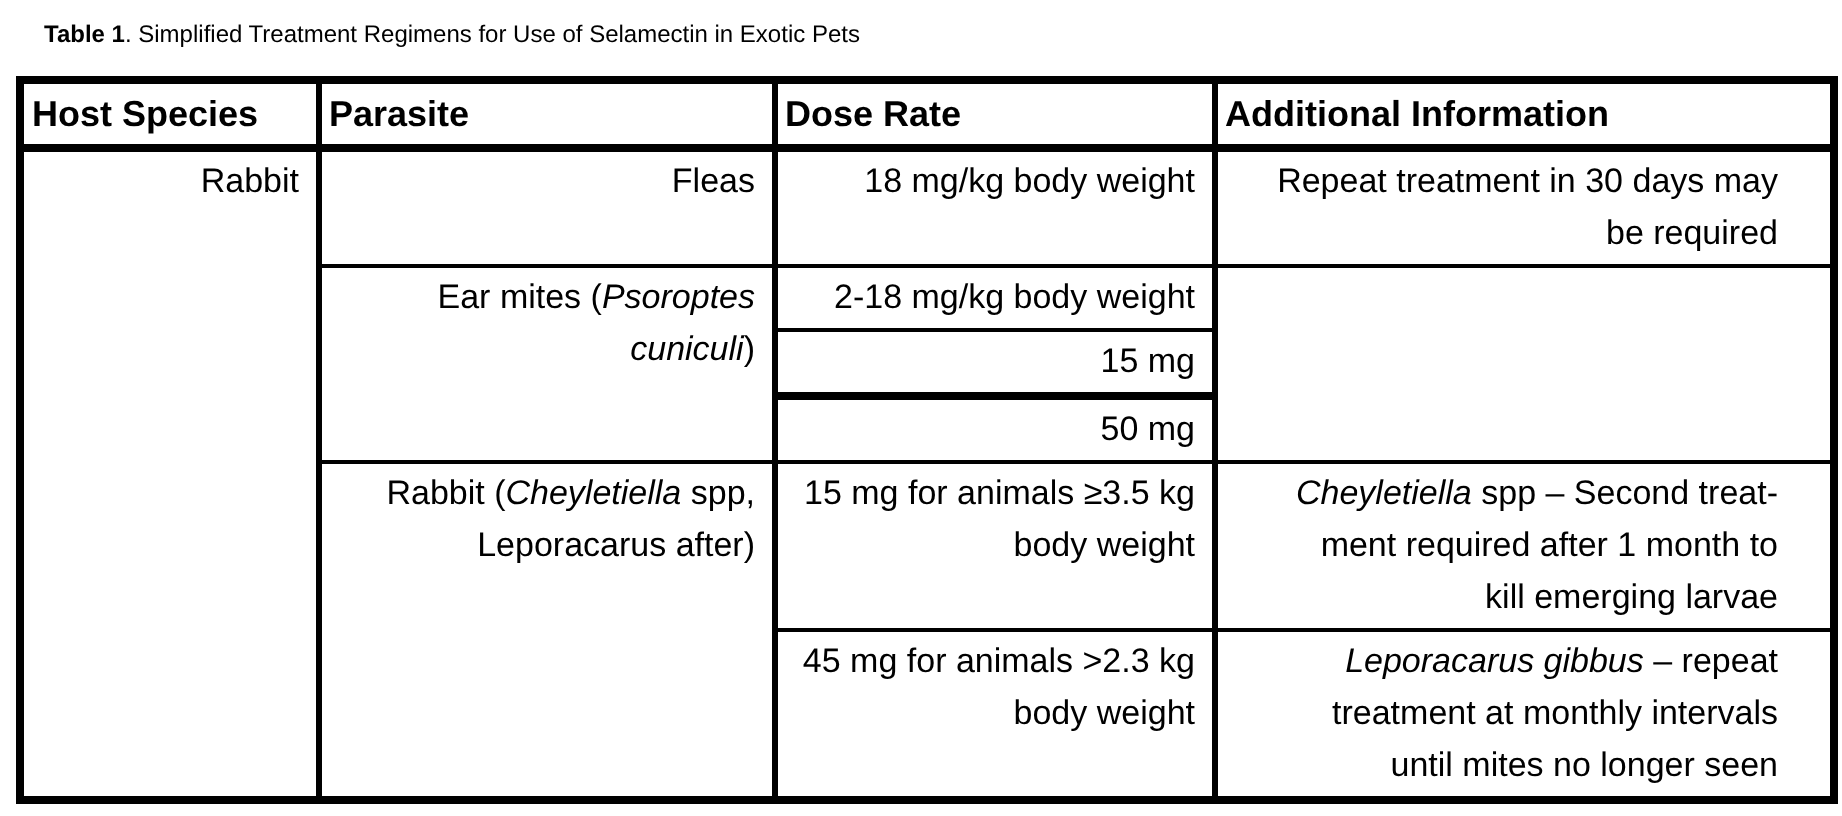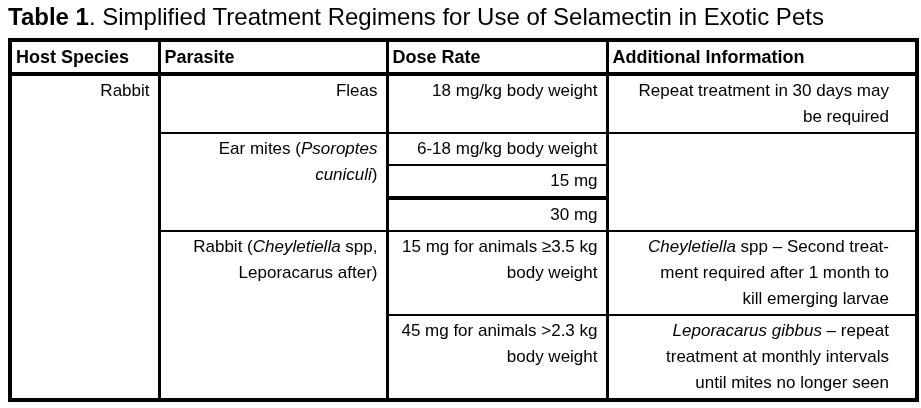--- a/index.html
+++ b/index.html
@@ -11,23 +11,23 @@
   }
   .page {
     width: 921px;
     height: 408px;
     box-sizing: border-box;
     padding: 5px 6px 0 8px;
     overflow: hidden;
     background: #ffffff;
   }
   .caption {
-    font-size: 24px;
+    font-size: 12px;
     line-height: 22px;
-    margin: 1px 0 10px 0;
+    margin: 1px 0 10px 14px;
     white-space: nowrap;
   }
   .caption .b { font-weight: bold; }
   table.treatment {
     border-collapse: collapse;
     table-layout: fixed;
     width: 907px;
     border: 4px solid #000;
     font-size: 17px;
     line-height: 26px;
@@ -88,28 +88,28 @@
     </thead>
     <tbody>
       <tr class="h-r1">
         <td rowspan="6">Rabbit</td>
         <td>Fleas</td>
         <td>18 mg/kg body weight</td>
         <td class="addl">Repeat treatment in 30 days may be required</td>
       </tr>
       <tr class="h-r2">
         <td rowspan="3"><span>Ear mites (</span><span class="it">Psoroptes cuniculi</span><span>)</span></td>
-        <td>6-18 mg/kg body weight</td>
+        <td>2-18 mg/kg body weight</td>
         <td class="addl" rowspan="3"></td>
       </tr>
       <tr class="h-r3">
         <td class="thick-bottom">15 mg</td>
       </tr>
       <tr class="h-r4">
-        <td>30 mg</td>
+        <td>50 mg</td>
       </tr>
       <tr class="h-r5">
         <td rowspan="2"><span>Rabbit (</span><span class="it">Cheyletiella</span><span> spp, Leporacarus after)</span></td>
         <td>15 mg for animals ≥3.5 kg body weight</td>
         <td class="addl"><span class="it">Cheyletiella</span><span> spp – Second treat­ment required after 1 month to kill emerging larvae</span></td>
       </tr>
       <tr class="h-r6">
         <td>45 mg for animals &gt;2.3 kg body weight</td>
         <td class="addl"><span class="it">Leporacarus gibbus</span><span> – repeat treatment at monthly intervals until mites no longer seen</span></td>
       </tr>

